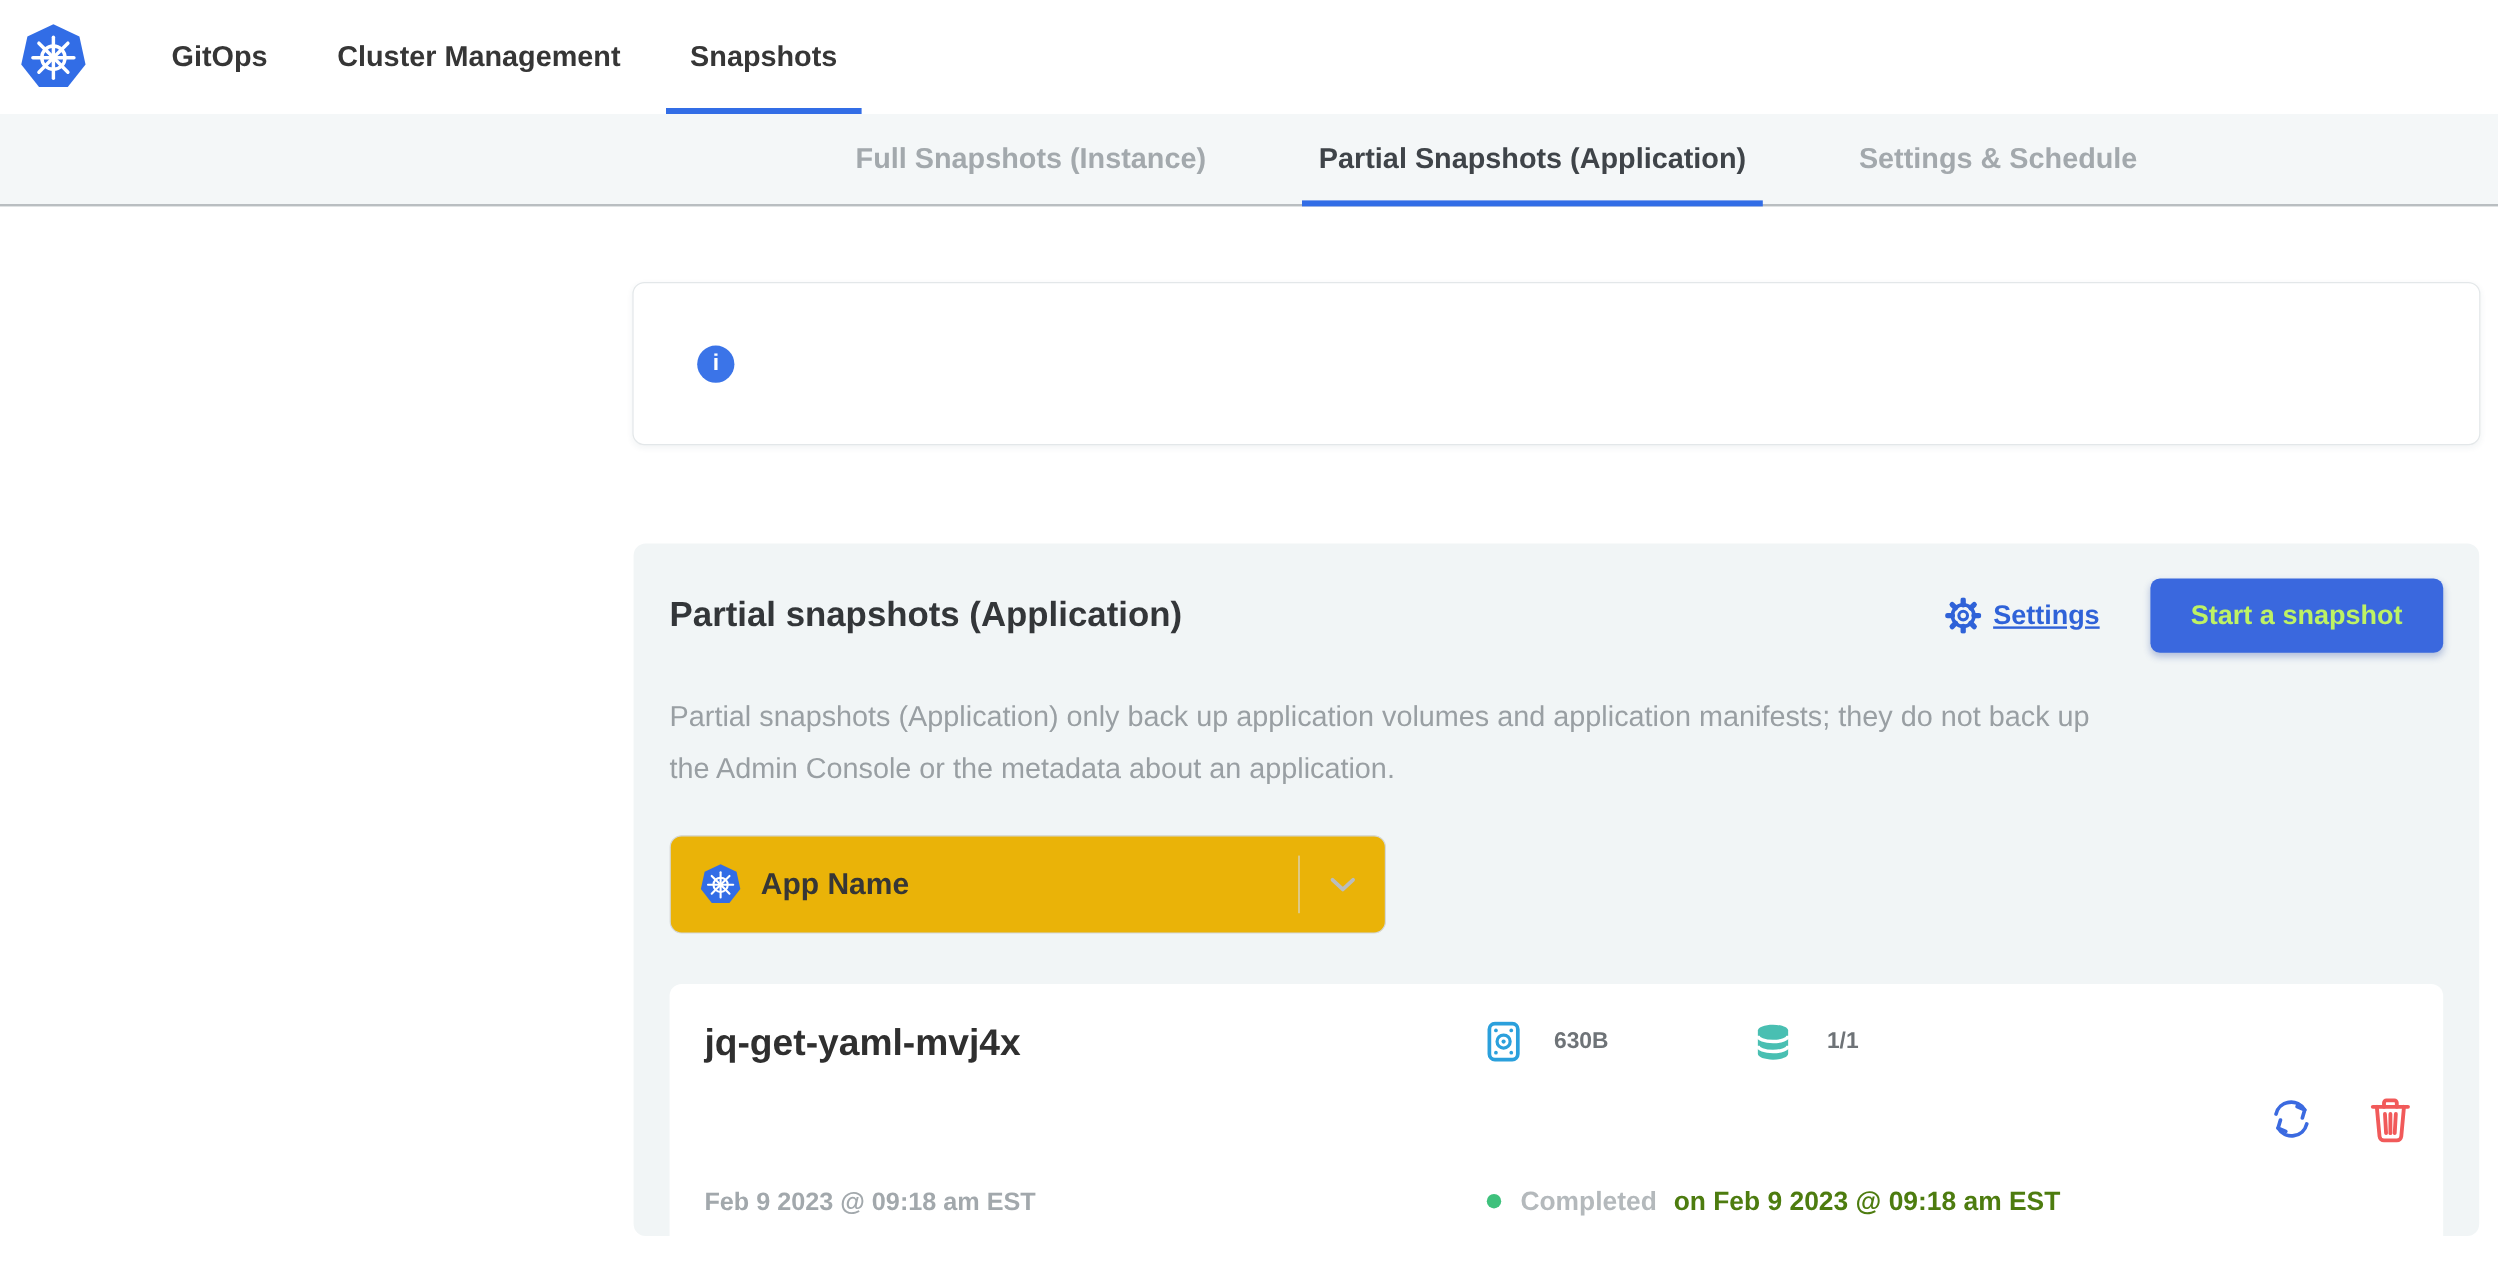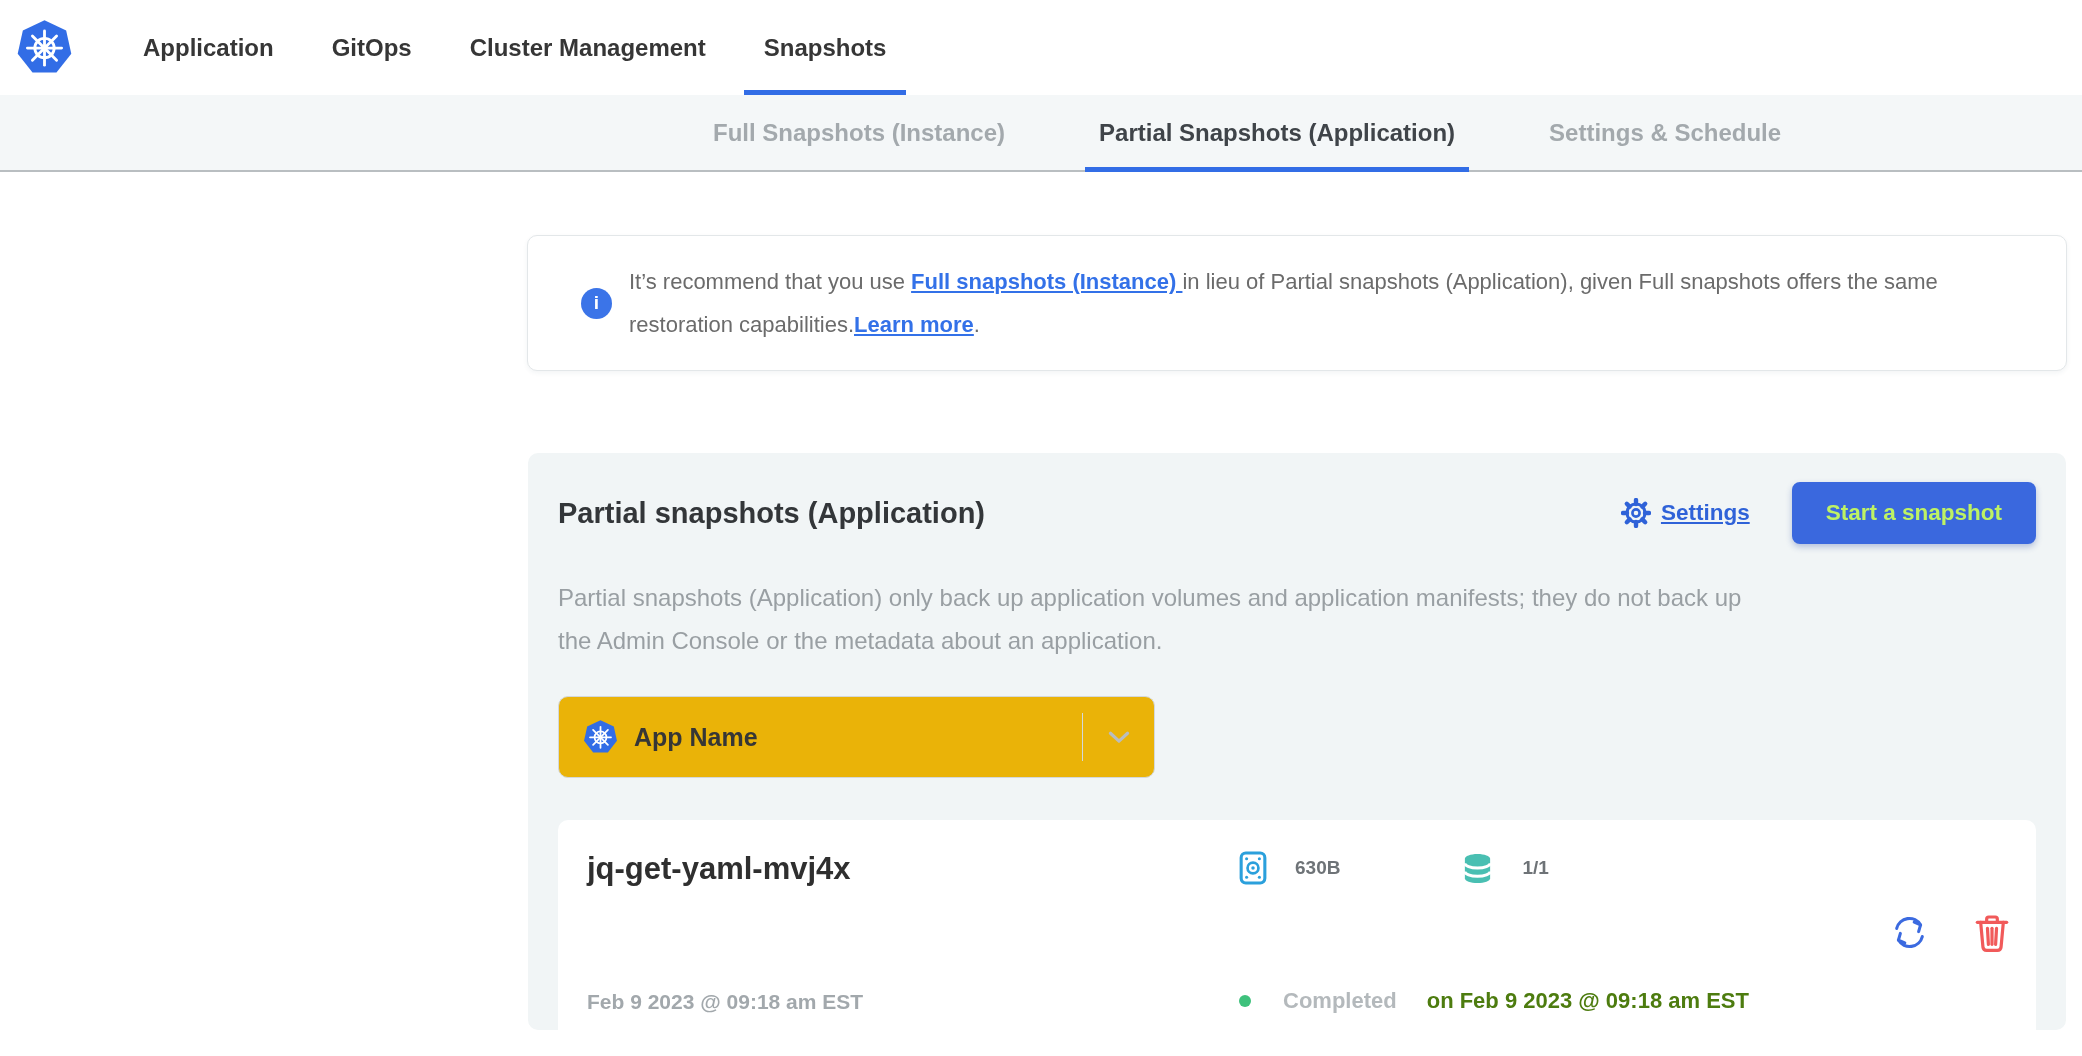--- a/index.html
+++ b/index.html
@@ -70,21 +70,21 @@
   .row-card { margin-top:42px; width:1478px; height:225px; background:#fff;
     border-radius:10px; display:flex; padding:31px 26px 31px 29px; }
   .row-left { width:652px; display:flex; flex-direction:column; justify-content:space-between; }
   .snap-name { font-size:31px; font-weight:700; color:#2f2f2f; }
   .snap-date { font-size:21px; font-weight:700; color:#a2a8ac; }
   .row-mid { display:flex; flex-direction:column; justify-content:space-between; }
   .mid-top { display:flex; align-items:center; }
   .mid-top .icon { display:flex; }
   .mid-num { font-size:19px; font-weight:700; color:#6e7377; margin-left:28px; }
   .vol-group { margin-left:121px; display:flex; align-items:center; }
-  .mid-bottom { display:flex; align-items:center;gap:16px; }
+  .mid-bottom { display:flex; align-items:center; }
   .status-dot { width:12px; height:12px; border-radius:50%; background:#3ec17c; margin-right:16px; }
   .status-label { font-size:22px; font-weight:600; color:#b4b9bc; }
   .status-time { font-size:22px; font-weight:700; color:#4d7c0f; margin-left:14px; }
   .row-actions { margin-left:auto; display:flex; align-items:center; gap:44px; }
   .action { display:flex; cursor:pointer; }
 </style>
 </head>
 <body>
 
 <svg width="0" height="0" style="position:absolute">
@@ -107,38 +107,36 @@
   </defs>
 </svg>
 
 <header class="topnav">
   <div class="logo">
     <svg viewBox="0 0 100 100">
         <use href="#k8s-wheel"></use>
       </svg>
   </div>
   <nav class="nav">
-    <a class="nav-item">Application</a>
     <a class="nav-item">GitOps</a>
     <a class="nav-item">Cluster Management</a>
     <a class="nav-item active">Snapshots</a>
   </nav>
 </header>
 
 <div class="tabbar">
   <a class="tab">Full Snapshots (Instance)</a>
   <a class="tab active">Partial Snapshots (Application)</a>
   <a class="tab">Settings &amp; Schedule</a>
 </div>
 
 <main class="content">
 
   <section class="info-card">
     <span class="info-icon">i</span>
-    <p class="info-text"><span>It’s recommend that you use </span><a class="inline-link">Full snapshots (Instance) </a><span>in lieu of Partial snapshots (Application), given Full snapshots offers the same restoration capabilities.</span><a class="inline-link">Learn more</a><span>.</span></p>
   </section>
 
   <section class="panel">
 
     <div class="panel-header">
       <h1 class="panel-title">Partial snapshots (Application)</h1>
       <a class="settings-link">
         <svg viewBox="0 0 30 30">
           <g stroke="#2f62d8" fill="none" stroke-linecap="round">
             <g stroke-width="4.4">

